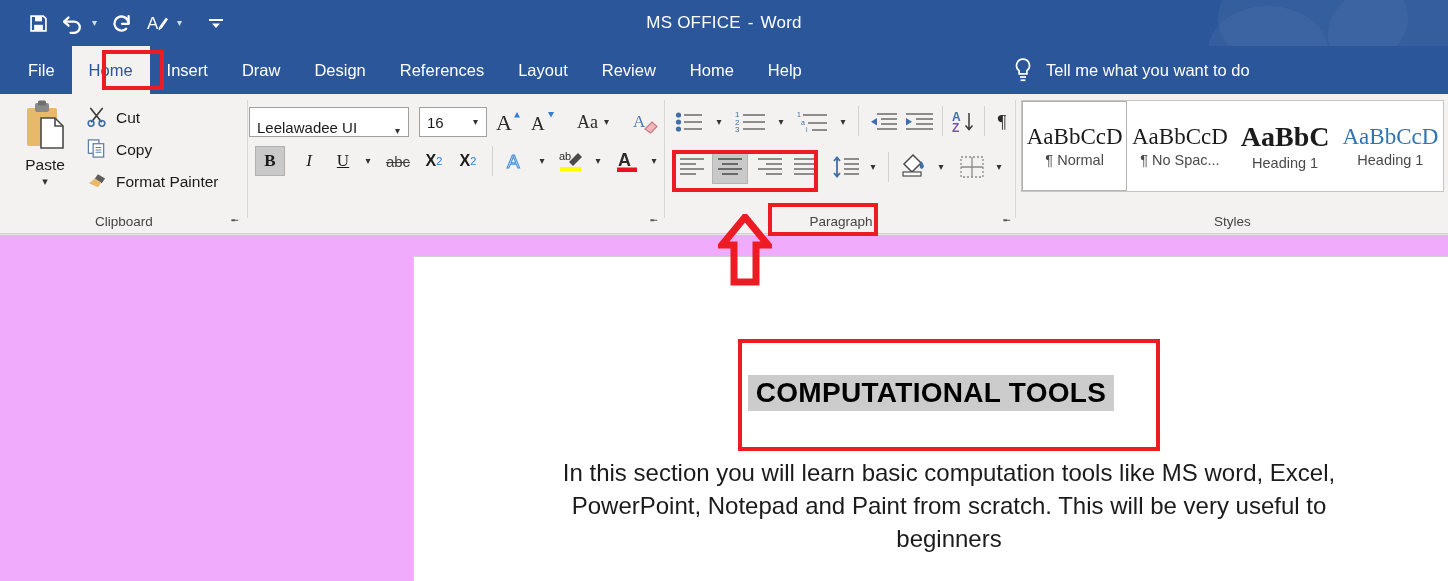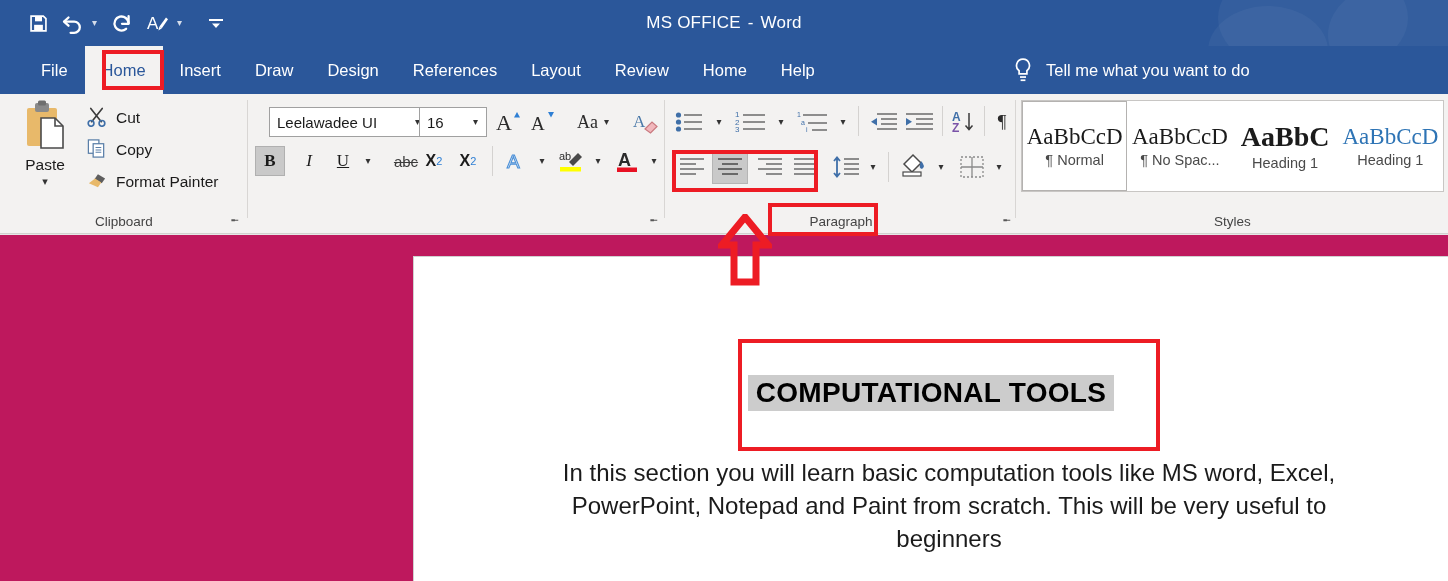--- a/index.html
+++ b/index.html
@@ -41,21 +41,21 @@
     color:#ffffff; font-size:17px; letter-spacing:0.2px;
     pointer-events:none;
   }
   #win-title .sep { padding:0 7px; }
 
   
   #tabstrip {
     position:absolute; left:0; top:46px; width:1448px; height:48px;
     background:#2b579a;
   }
-  #tabs { position:absolute; left:24px; top:0; height:48px; display:flex; align-items:stretch;justify-content:flex-end; }
+  #tabs { position:absolute; left:11px; top:0; height:48px; display:flex; align-items:stretch;justify-content:flex-end; }
   .tab {
     display:flex; align-items:center; padding:0 17px;
     color:#ffffff; font-size:16.5px; height:48px; cursor:default;
   }
   .tab.active { background:#f3f2f1; color:#2b579a; }
   #tellme {
     position:absolute; left:1012px; top:0; height:48px;
     display:flex; align-items:center; gap:12px; color:#ffffff; font-size:16.5px;
   }
   #tellme .bulb { display:flex; align-items:center; }
@@ -121,21 +121,21 @@
     align-items:center; justify-content:center; gap:2px;
     background:#ffffff;
   }
   .style-cell.sel { border:1px solid #b4b2b0; box-shadow:inset 0 0 0 1px #ffffff; }
   .style-prev { font-family:"Liberation Serif", serif; color:#1b1b1b; }
   .style-name { font-size:14.5px; color:#4a4a4a; white-space:nowrap; }
 
   
   #canvas {
     position:absolute; left:0; top:235px; width:1448px; height:346px;
-    background:#be185d;
+    background:#f0abfc;
   }
   #page {
     position:absolute; left:413px; top:21px; width:1035px; height:325px;
     background:#ffffff; border:1px solid #d0d0d0; border-right:none; border-bottom:none;
   }
   #doc-title-line {
     position:absolute; left:0; top:118px; width:100%; text-align:center;
   }
   #doc-title {
     display:inline-block; background:#cccccc; color:#000000;
@@ -280,21 +280,21 @@
       </span>
       <span>Format Painter</span>
     </div>
 
     <div class="group-label">Clipboard</div>
     <div class="dlg-launcher" style="right:10px;">╾</div>
     <div class="group-divider" style="right:0;"></div>
   </div>
 
   <div class="group" id="grp-font">
-    <div class="combo" style="left:20px; top:13px; width:160px;">
+    <div class="combo" style="left:0; top:13px; width:160px;align-items:flex-end;">
       <span class="txt">Leelawadee UI</span>
       <span class="car">▾</span>
     </div>
     <div class="combo" style="left:170px; top:13px; width:68px;">
       <span class="txt">16</span>
       <span class="car">▾</span>
     </div>
 
     <div class="fbtn" style="left:244px; top:13px; width:32px;">
       <svg width="26" height="26" viewBox="0 0 26 26">
@@ -324,21 +324,21 @@
     </div>
     <div class="fbtn" style="left:46px; top:52px; width:28px;">
       <span style="font-style:italic;font-size:17px;font-family:'Liberation Serif',serif;">I</span>
     </div>
     <div class="fbtn" style="left:80px; top:52px; width:28px;">
       <span style="text-decoration:underline;font-size:17px;font-family:'Liberation Serif',serif;">U</span>
     </div>
     <div class="fbtn" style="left:110px; top:52px; width:18px;">
       <span class="mini-car">▾</span>
     </div>
-    <div class="fbtn" style="left:132px; top:52px; width:34px;margin-left:8px;">
+    <div class="fbtn" style="left:132px; top:52px; width:34px;">
       <span style="text-decoration:line-through;font-size:15px;color:#3b3b3b;">abc</span>
     </div>
     <div class="fbtn" style="left:170px; top:52px; width:30px;">
       <span style="font-size:16px;font-weight:bold;">X</span>
         <span style="font-size:11px;color:#2e7fd4;vertical-align:-4px;">2</span>
     </div>
     <div class="fbtn" style="left:204px; top:52px; width:30px;">
       <span style="font-size:16px;font-weight:bold;">X</span>
         <span style="font-size:11px;color:#2e7fd4;vertical-align:6px;">2</span>
     </div>

